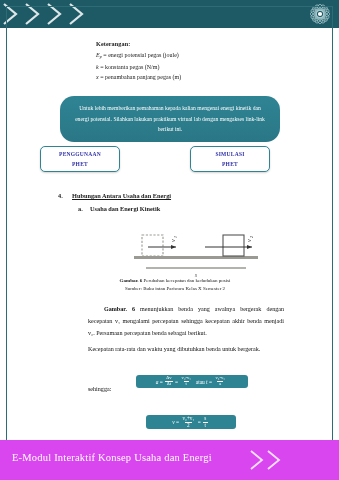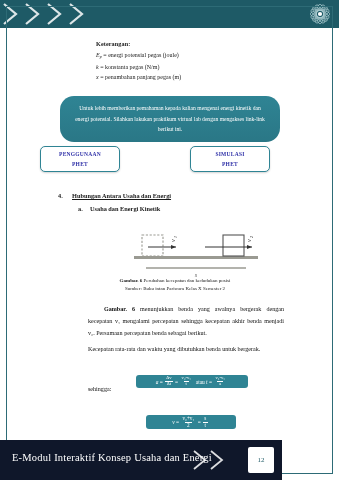--- a/index.html
+++ b/index.html
@@ -225,23 +225,23 @@
   .frac .num { padding: 0 2px; font-size: 4.6px; }
   .frac .den { padding: 0 2px; font-size: 4.6px; border-top: 0.6px solid currentColor; }
   .frac.big .num, .frac.big .den { font-size: 5.2px; }
   .mi { font-style: italic; }
 
   
   .footer {
     position: absolute;
     left: 0;
     bottom: 0;
-    width: 282px;
+    width: 339px;
     height: 40px;
-    background: #0f172a;
+    background: #d946ef;
     overflow: hidden;
   }
   .footer-title {
     position: absolute;
     left: 12px;
     top: 12px;
     color: #ffffff;
     font-size: 10.5px;
     font-family: "Liberation Serif", serif;
     letter-spacing: .2px;
@@ -423,16 +423,15 @@
   </div>
 
   <div class="footer">
     <div class="footer-title">E-Modul Interaktif Konsep Usaha dan Energi</div>
     <svg class="footer-chevrons" viewBox="0 0 46 26">
       <g fill="none" stroke="#ffffff" stroke-width="1.8" opacity="0.85">
         <polyline points="4,4 15,13 4,22"></polyline>
         <polyline points="21,4 32,13 21,22"></polyline>
       </g>
     </svg>
-    <div class="page-number">12</div>
   </div>
 
 </div>
 
 </body></html>

